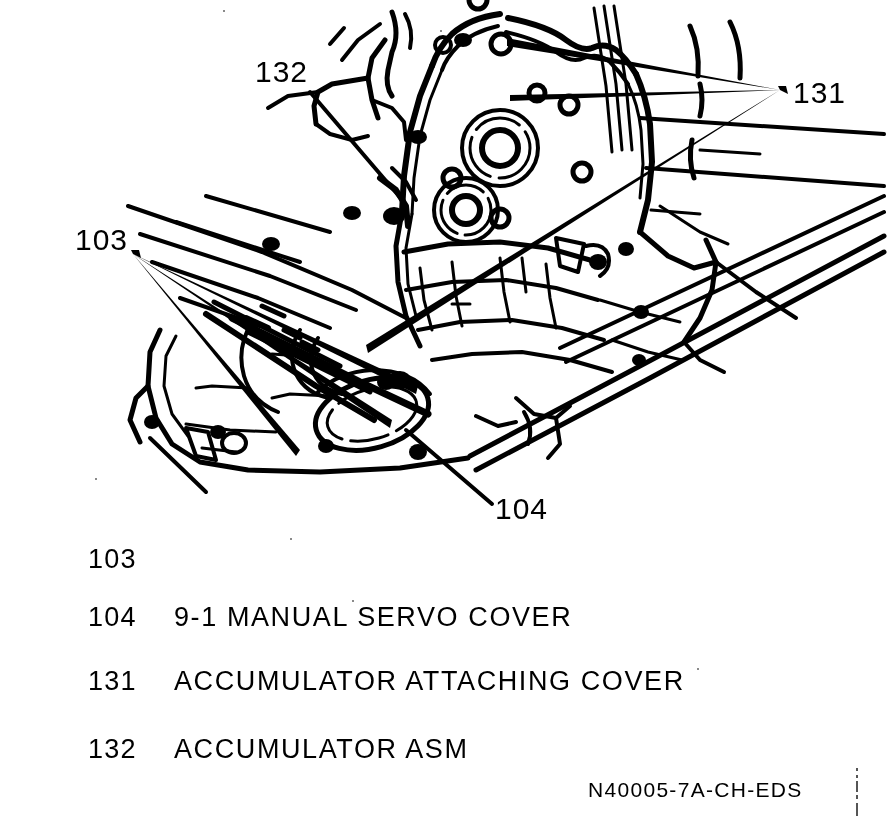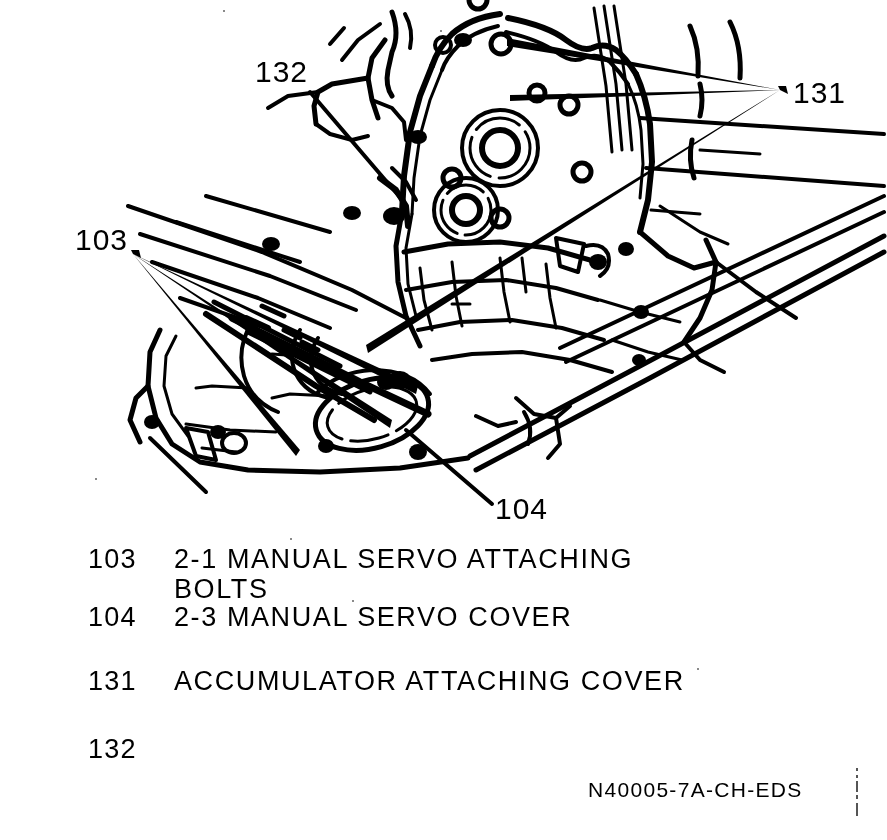--- a/index.html
+++ b/index.html
@@ -275,33 +275,32 @@
         <text class="callout-text" x="793" y="103">131</text>
         <text class="callout-text" x="75" y="250">103</text>
         <text class="callout-text" x="495" y="519">104</text>
       </g>
     </svg>
   </div>
 
   <div id="legend">
     <div class="legend-row" style="top:14px;">
       <div class="legend-num">103</div>
-      <div class="legend-label">2-1 MANUAL SERVO ATTACHING
-BOLTS</div>
     </div>
     <div class="legend-row" style="top:72px;">
       <div class="legend-num">104</div>
-      <div class="legend-label">2-3 MANUAL SERVO COVER</div>
+      <div class="legend-label">9-1 MANUAL SERVO COVER</div>
     </div>
     <div class="legend-row" style="top:136px;">
       <div class="legend-num">131</div>
       <div class="legend-label">ACCUMULATOR ATTACHING COVER</div>
     </div>
     <div class="legend-row" style="top:204px;">
       <div class="legend-num">132</div>
+      <div class="legend-label">ACCUMULATOR ASM</div>
     </div>
   </div>
 
   <div id="doc-code">N40005-7A-CH-EDS</div>
   <div id="edge-mark"></div>
 
   <div class="speck" style="left:223px; top:10px;"></div>
   <div class="speck" style="left:440px; top:30px;"></div>
   <div class="speck" style="left:290px; top:538px;"></div>
   <div class="speck" style="left:352px; top:600px;"></div>

